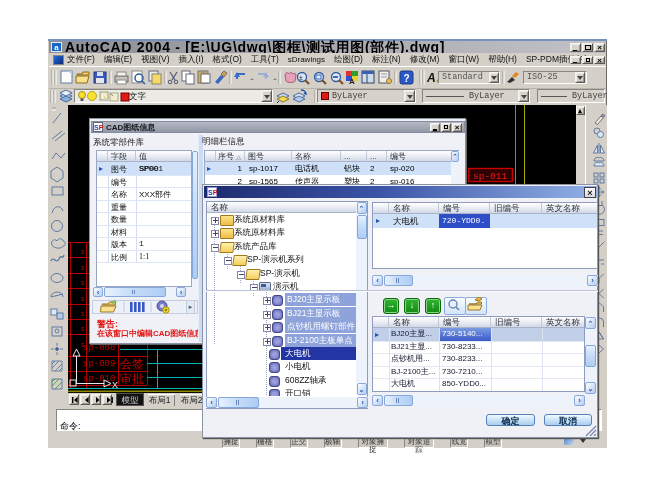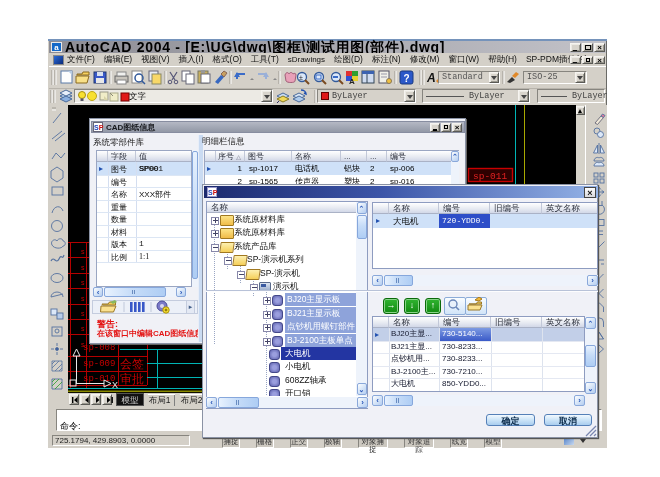--- a/index.html
+++ b/index.html
@@ -389,21 +389,20 @@
    <div class="a" style="left:68px;top:0;width:28px;height:13px;background:#111;border:1px solid #555;color:#cfcfcf;font-size:8.5px;line-height:12px;text-align:center">模型</div>
    <div class="a" style="left:96px;top:1px;width:31px;height:12px;background:#d4d0c8;clip-path:polygon(4px 0,100% 0,100% 100%,0 100%);box-shadow:inset 0 1px 0 #fff,inset -1px 0 0 #808080;color:#222;font-size:8.5px;line-height:12px;text-align:center">布局1</div>
    <div class="a" style="left:128px;top:1px;width:31px;height:12px;background:#d4d0c8;clip-path:polygon(4px 0,100% 0,100% 100%,0 100%);box-shadow:inset 0 1px 0 #fff,inset -1px 0 0 #808080;color:#222;font-size:8.5px;line-height:12px;text-align:center">布局2</div>
   </div>
 
   <div class="a" style="left:48px;top:406px;width:559px;height:27px;background:#d4d0c8"></div>
   <div class="a bi" style="left:56px;top:409px;width:546px;height:22px;background:#fff"></div>
   <div class="a" style="left:60px;top:420px;width:80px;height:11px;font-size:9px;color:#000">命令:</div>
 
   <div class="a gray" style="left:48px;top:433px;width:559px;height:15px"></div>
-  <div class="a bi" style="left:52px;top:435px;width:138px;height:11px;background:#d4d0c8;font-size:8px;line-height:10px;color:#222;padding-left:2px;white-space:nowrap">725.1794, 429.8903, 0.0000</div>
   <div id="statbtns" class="a" style="left:222px;top:437px;width:280px;height:10px;display:flex;gap:16px">
    <div class="bi" style="width:19px;height:9px;font-size:7.5px;line-height:8px;color:#333;text-align:center;background:#ccc8c0">捕捉</div>
    <div class="bi" style="width:19px;height:9px;font-size:7.5px;line-height:8px;color:#333;text-align:center;background:#ccc8c0">栅格</div>
    <div class="bi" style="width:19px;height:9px;font-size:7.5px;line-height:8px;color:#333;text-align:center;background:#ccc8c0">正交</div>
    <div class="bi" style="width:19px;height:9px;font-size:7.5px;line-height:8px;color:#333;text-align:center;background:#ccc8c0">极轴</div>
    <div class="bi" style="width:34px;height:9px;font-size:7.5px;line-height:8px;color:#333;text-align:center;background:#ccc8c0">对象捕捉</div>
    <div class="bi" style="width:34px;height:9px;font-size:7.5px;line-height:8px;color:#333;text-align:center;background:#ccc8c0">对象追踪</div>
    <div class="bi" style="width:19px;height:9px;font-size:7.5px;line-height:8px;color:#333;text-align:center;background:#ccc8c0">线宽</div>
    <div class="bi" style="width:19px;height:9px;font-size:7.5px;line-height:8px;color:#333;text-align:center;background:#ccc8c0">模型</div>
   </div>
@@ -501,21 +500,21 @@
    <div class="a dhead" style="left:277px;top:32px;width:20px;height:11px;border-right:1px solid #c2c8d8;font-size:8px;line-height:11px;padding-left:3px">...</div>
    <div class="a dhead" style="left:297px;top:32px;width:64px;height:11px;font-size:8px;line-height:11px;padding-left:3px">编号</div>
 
    <div class="a" style="left:115px;top:43px;width:246px;height:13px;background:#cfe1f8"></div>
    <div class="a" style="left:117px;top:45px;width:8px;height:9px;color:#2050b0;font-size:8px;line-height:9px">▸</div>
    <div class="a t8" style="left:126px;top:45px;width:26px;text-align:right">1</div>
    <div class="a t8" style="left:159px;top:45px;width:45px">sp-1017</div>
    <div class="a t8" style="left:205px;top:45px;width:45px">电话机</div>
    <div class="a t8" style="left:254px;top:45px;width:24px">铝块</div>
    <div class="a t8" style="left:280px;top:45px;width:16px">2</div>
-   <div class="a t8" style="left:300px;top:45px;width:50px">sp-006</div>
+   <div class="a t8" style="left:300px;top:45px;width:50px">sp-020</div>
 
    <div class="a t8" style="left:126px;top:58px;width:26px;text-align:right">2</div>
    <div class="a t8" style="left:159px;top:58px;width:45px">sp-1565</div>
    <div class="a t8" style="left:205px;top:58px;width:45px">传声器</div>
    <div class="a t8" style="left:254px;top:58px;width:24px">塑块</div>
    <div class="a t8" style="left:280px;top:58px;width:16px">2</div>
    <div class="a t8" style="left:300px;top:58px;width:50px">sp-016</div>
 
    <div class="a xtrack" style="left:361px;top:32px;width:8px;height:54px"></div>
    <div class="a xbtn" style="left:361px;top:32px;width:8px;height:11px;font-size:7px;line-height:10px">⌃</div>

